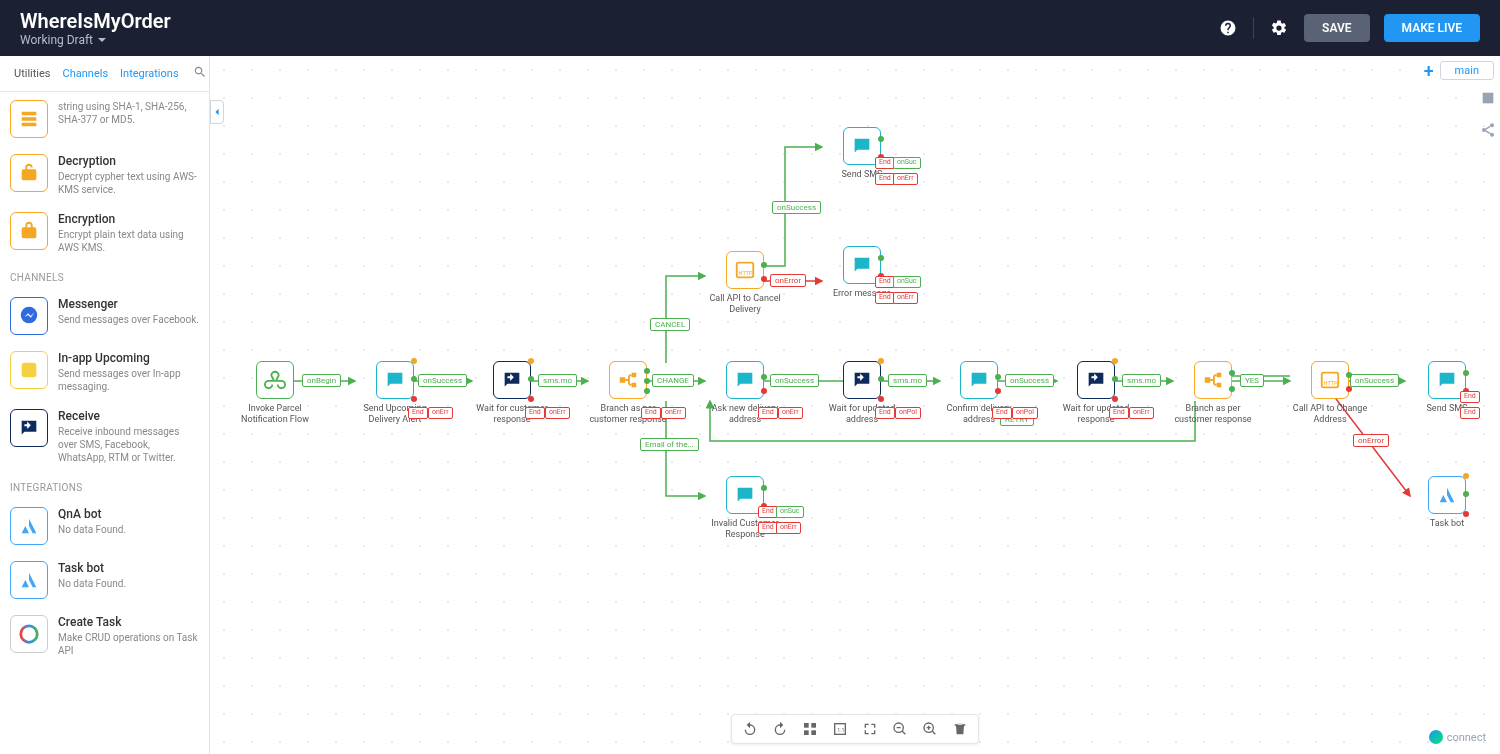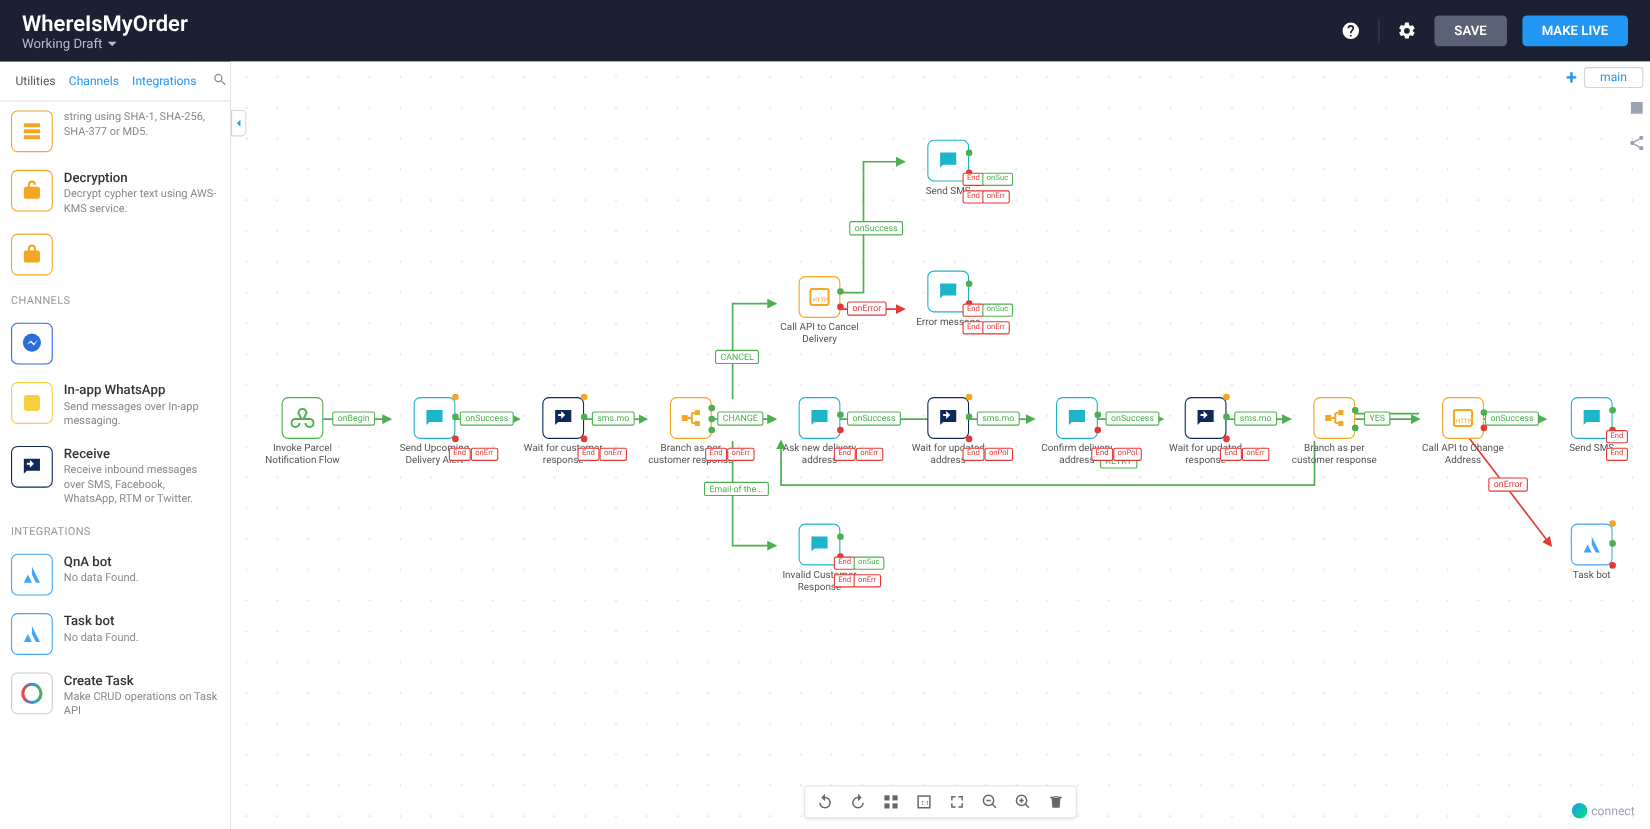--- a/index.html
+++ b/index.html
@@ -144,40 +144,48 @@
       <div class="item-title">Decryption</div>
       <div class="item-desc">Decrypt cypher text using AWS-KMS service.</div>
     </div>
   </div>
   <div class="item">
     <div class="item-icon ic-orange">
         <svg viewBox="0 0 24 24">
           <path d="M12 2a4 4 0 00-4 4v2H6a2 2 0 00-2 2v8a2 2 0 002 2h12a2 2 0 002-2v-8a2 2 0 00-2-2h-2V6a4 4 0 00-4-4zm-2 6V6a2 2 0 114 0v2h-4z"></path>
         </svg>
       </div>
+    <div class="item-text">
+      <div class="item-title">Encryption</div>
+      <div class="item-desc">Encrypt plain text data using AWS KMS.</div>
+    </div>
   </div>
 
   <div class="section-title">CHANNELS</div>
 
   <div class="item">
     <div class="item-icon ic-blue">
         <svg viewBox="0 0 24 24">
           <circle cx="12" cy="11" r="9"></circle>
           <path fill="#fff" d="M7 13l4-4 3 3 4-4-4 6-3-3z"></path>
         </svg>
       </div>
+    <div class="item-text">
+      <div class="item-title">Messenger</div>
+      <div class="item-desc">Send messages over Facebook.</div>
+    </div>
   </div>
   <div class="item">
     <div class="item-icon ic-yellow">
         <svg viewBox="0 0 24 24">
           <rect x="4" y="4" width="16" height="16" rx="3"></rect>
         </svg>
       </div>
     <div class="item-text">
-      <div class="item-title">In-app WhatsApp</div>
+      <div class="item-title">In-app Upcoming</div>
       <div class="item-desc">Send messages over In-app messaging.</div>
     </div>
   </div>
   <div class="item">
     <div class="item-icon ic-navy">
         <svg viewBox="0 0 24 24">
           <path d="M4 4h16v12H7l-3 3V4z"></path>
           <path fill="#fff" d="M14 9l-4 4v-3H7v-2h3V5z"></path>
         </svg>
       </div>

